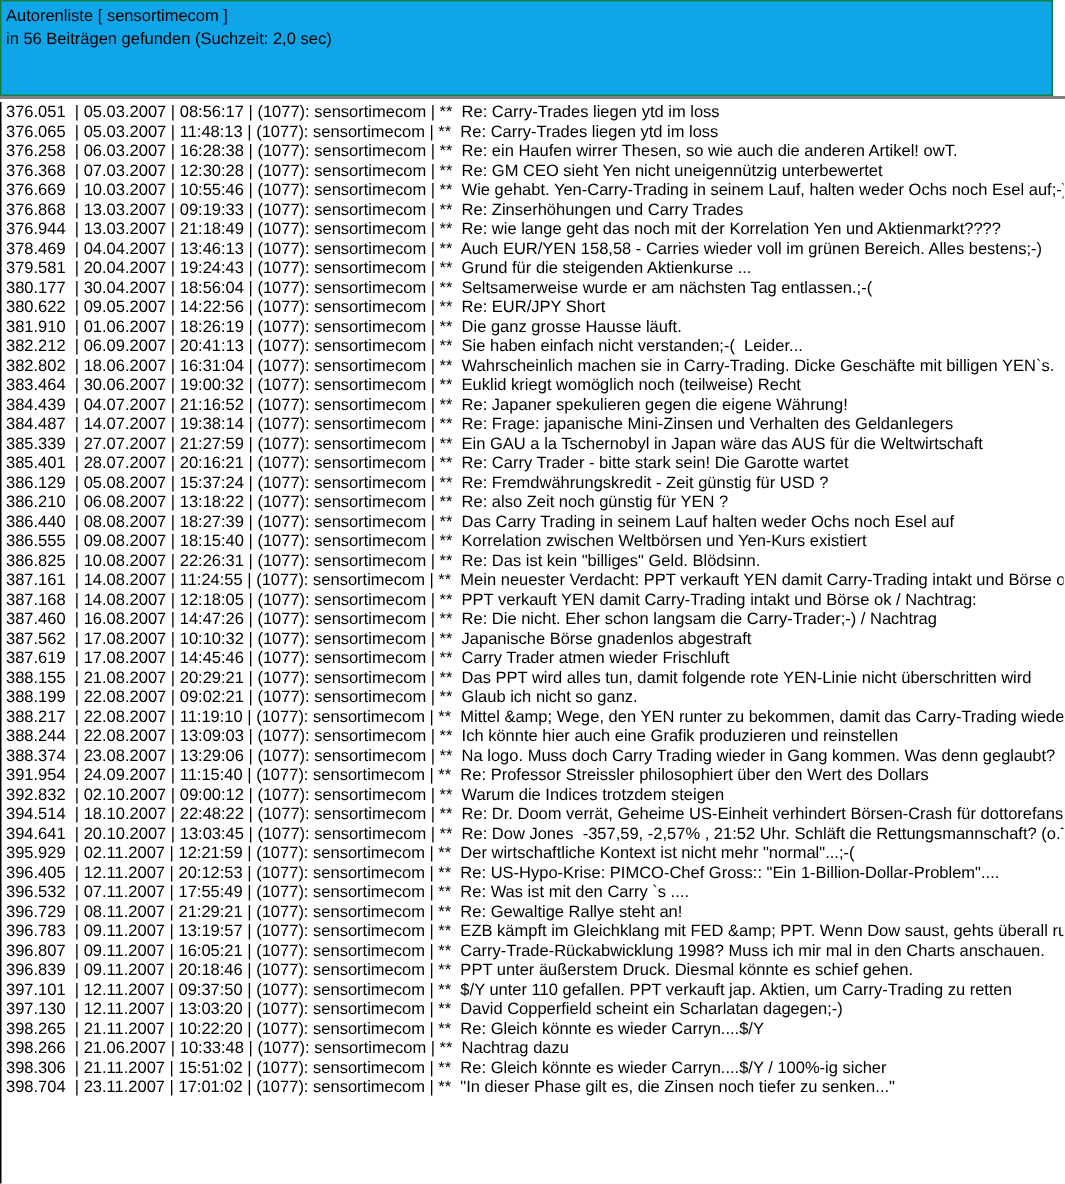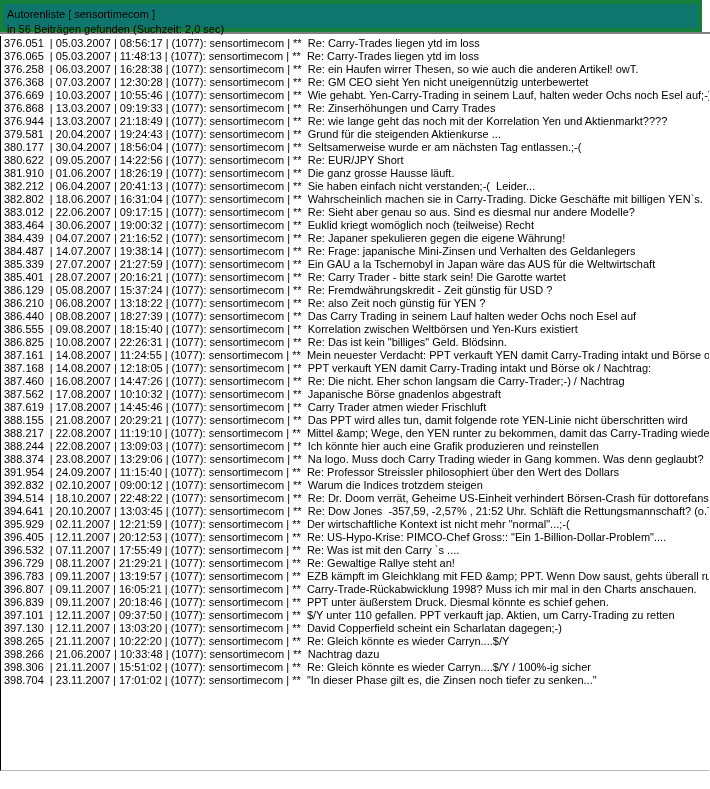--- a/index.html
+++ b/index.html
@@ -4,23 +4,23 @@
 <style>
   * { box-sizing: border-box; }
   html, body {
     margin: 0; padding: 0;
     width: 710px; height: 789px;
     background: #ffffff;
     font-family: "Liberation Sans", sans-serif;
     overflow: hidden;
   }
   .yellow-header {
-    width: 702px; height: 32px;
-    background: #0f766e;
-    border: 4px solid #15803d;
+    width: 702px; height: 64px;
+    background: #0ea5e9;
+    border: 1px solid #15803d;
     padding: 3px 0 0 3px;
     font-size: 11px;
     line-height: 15px;
     color: #000000;
   }
   .header-shadow {
     width: 710px; height: 2px;
     background: #808080;
   }
   .post-list {
@@ -55,43 +55,44 @@
 
   <div class="post-list">
 
   <div class="post-row">376.051  | 05.03.2007 | 08:56:17 | (1077): sensortimecom | **  Re: Carry-Trades liegen ytd im loss</div>
       <div class="post-row">376.065  | 05.03.2007 | 11:48:13 | (1077): sensortimecom | **  Re: Carry-Trades liegen ytd im loss</div>
       <div class="post-row">376.258  | 06.03.2007 | 16:28:38 | (1077): sensortimecom | **  Re: ein Haufen wirrer Thesen, so wie auch die anderen Artikel! owT.</div>
       <div class="post-row">376.368  | 07.03.2007 | 12:30:28 | (1077): sensortimecom | **  Re: GM CEO sieht Yen nicht uneigennützig unterbewertet</div>
       <div class="post-row">376.669  | 10.03.2007 | 10:55:46 | (1077): sensortimecom | **  Wie gehabt. Yen-Carry-Trading in seinem Lauf, halten weder Ochs noch Esel auf;-) (o.Text)</div>
       <div class="post-row">376.868  | 13.03.2007 | 09:19:33 | (1077): sensortimecom | **  Re: Zinserhöhungen und Carry Trades</div>
       <div class="post-row">376.944  | 13.03.2007 | 21:18:49 | (1077): sensortimecom | **  Re: wie lange geht das noch mit der Korrelation Yen und Aktienmarkt????</div>
+      <div class="post-row">378.469  | 04.04.2007 | 13:46:13 | (1077): sensortimecom | **  Auch EUR/YEN 158,58 - Carries wieder voll im grünen Bereich. Alles bestens;-)</div>
       <div class="post-row">379.581  | 20.04.2007 | 19:24:43 | (1077): sensortimecom | **  Grund für die steigenden Aktienkurse ...</div>
       <div class="post-row">380.177  | 30.04.2007 | 18:56:04 | (1077): sensortimecom | **  Seltsamerweise wurde er am nächsten Tag entlassen.;-(</div>
       <div class="post-row">380.622  | 09.05.2007 | 14:22:56 | (1077): sensortimecom | **  Re: EUR/JPY Short</div>
       <div class="post-row">381.910  | 01.06.2007 | 18:26:19 | (1077): sensortimecom | **  Die ganz grosse Hausse läuft.</div>
-      <div class="post-row">382.212  | 06.04.2007 | 20:41:13 | (1077): sensortimecom | **  Sie haben einfach nicht verstanden;-(  Leider...</div>
+      <div class="post-row">382.212  | 06.09.2007 | 20:41:13 | (1077): sensortimecom | **  Sie haben einfach nicht verstanden;-(  Leider...</div>
       <div class="post-row">382.802  | 18.06.2007 | 16:31:04 | (1077): sensortimecom | **  Wahrscheinlich machen sie in Carry-Trading. Dicke Geschäfte mit billigen YEN`s.</div>
-      <div class="post-row">383.012  | 22.06.2007 | 09:17:15 | (1077): sensortimecom | **  Re: Sieht aber genau so aus. Sind es diesmal nur andere Modelle?</div>
       <div class="post-row">383.464  | 30.06.2007 | 19:00:32 | (1077): sensortimecom | **  Euklid kriegt womöglich noch (teilweise) Recht</div>
       <div class="post-row">384.439  | 04.07.2007 | 21:16:52 | (1077): sensortimecom | **  Re: Japaner spekulieren gegen die eigene Währung!</div>
       <div class="post-row">384.487  | 14.07.2007 | 19:38:14 | (1077): sensortimecom | **  Re: Frage: japanische Mini-Zinsen und Verhalten des Geldanlegers</div>
       <div class="post-row">385.339  | 27.07.2007 | 21:27:59 | (1077): sensortimecom | **  Ein GAU a la Tschernobyl in Japan wäre das AUS für die Weltwirtschaft</div>
       <div class="post-row">385.401  | 28.07.2007 | 20:16:21 | (1077): sensortimecom | **  Re: Carry Trader - bitte stark sein! Die Garotte wartet</div>
       <div class="post-row">386.129  | 05.08.2007 | 15:37:24 | (1077): sensortimecom | **  Re: Fremdwährungskredit - Zeit günstig für USD ?</div>
       <div class="post-row">386.210  | 06.08.2007 | 13:18:22 | (1077): sensortimecom | **  Re: also Zeit noch günstig für YEN ?</div>
       <div class="post-row">386.440  | 08.08.2007 | 18:27:39 | (1077): sensortimecom | **  Das Carry Trading in seinem Lauf halten weder Ochs noch Esel auf</div>
       <div class="post-row">386.555  | 09.08.2007 | 18:15:40 | (1077): sensortimecom | **  Korrelation zwischen Weltbörsen und Yen-Kurs existiert</div>
       <div class="post-row">386.825  | 10.08.2007 | 22:26:31 | (1077): sensortimecom | **  Re: Das ist kein "billiges" Geld. Blödsinn.</div>
       <div class="post-row">387.161  | 14.08.2007 | 11:24:55 | (1077): sensortimecom | **  Mein neuester Verdacht: PPT verkauft YEN damit Carry-Trading intakt und Börse ok</div>
       <div class="post-row">387.168  | 14.08.2007 | 12:18:05 | (1077): sensortimecom | **  PPT verkauft YEN damit Carry-Trading intakt und Börse ok / Nachtrag:</div>
       <div class="post-row">387.460  | 16.08.2007 | 14:47:26 | (1077): sensortimecom | **  Re: Die nicht. Eher schon langsam die Carry-Trader;-) / Nachtrag</div>
       <div class="post-row">387.562  | 17.08.2007 | 10:10:32 | (1077): sensortimecom | **  Japanische Börse gnadenlos abgestraft</div>
       <div class="post-row">387.619  | 17.08.2007 | 14:45:46 | (1077): sensortimecom | **  Carry Trader atmen wieder Frischluft</div>
       <div class="post-row">388.155  | 21.08.2007 | 20:29:21 | (1077): sensortimecom | **  Das PPT wird alles tun, damit folgende rote YEN-Linie nicht überschritten wird</div>
+      <div class="post-row">388.199  | 22.08.2007 | 09:02:21 | (1077): sensortimecom | **  Glaub ich nicht so ganz.</div>
       <div class="post-row">388.217  | 22.08.2007 | 11:19:10 | (1077): sensortimecom | **  Mittel &amp;amp; Wege, den YEN runter zu bekommen, damit das Carry-Trading wieder passt</div>
       <div class="post-row">388.244  | 22.08.2007 | 13:09:03 | (1077): sensortimecom | **  Ich könnte hier auch eine Grafik produzieren und reinstellen</div>
       <div class="post-row">388.374  | 23.08.2007 | 13:29:06 | (1077): sensortimecom | **  Na logo. Muss doch Carry Trading wieder in Gang kommen. Was denn geglaubt?</div>
       <div class="post-row">391.954  | 24.09.2007 | 11:15:40 | (1077): sensortimecom | **  Re: Professor Streissler philosophiert über den Wert des Dollars</div>
       <div class="post-row">392.832  | 02.10.2007 | 09:00:12 | (1077): sensortimecom | **  Warum die Indices trotzdem steigen</div>
       <div class="post-row">394.514  | 18.10.2007 | 22:48:22 | (1077): sensortimecom | **  Re: Dr. Doom verrät, Geheime US-Einheit verhindert Börsen-Crash für dottorefans</div>
       <div class="post-row">394.641  | 20.10.2007 | 13:03:45 | (1077): sensortimecom | **  Re: Dow Jones  -357,59, -2,57% , 21:52 Uhr. Schläft die Rettungsmannschaft? (o.Text)</div>
       <div class="post-row">395.929  | 02.11.2007 | 12:21:59 | (1077): sensortimecom | **  Der wirtschaftliche Kontext ist nicht mehr "normal"...;-(</div>
       <div class="post-row">396.405  | 12.11.2007 | 20:12:53 | (1077): sensortimecom | **  Re: US-Hypo-Krise: PIMCO-Chef Gross:: "Ein 1-Billion-Dollar-Problem"....</div>
       <div class="post-row">396.532  | 07.11.2007 | 17:55:49 | (1077): sensortimecom | **  Re: Was ist mit den Carry `s ....</div>

